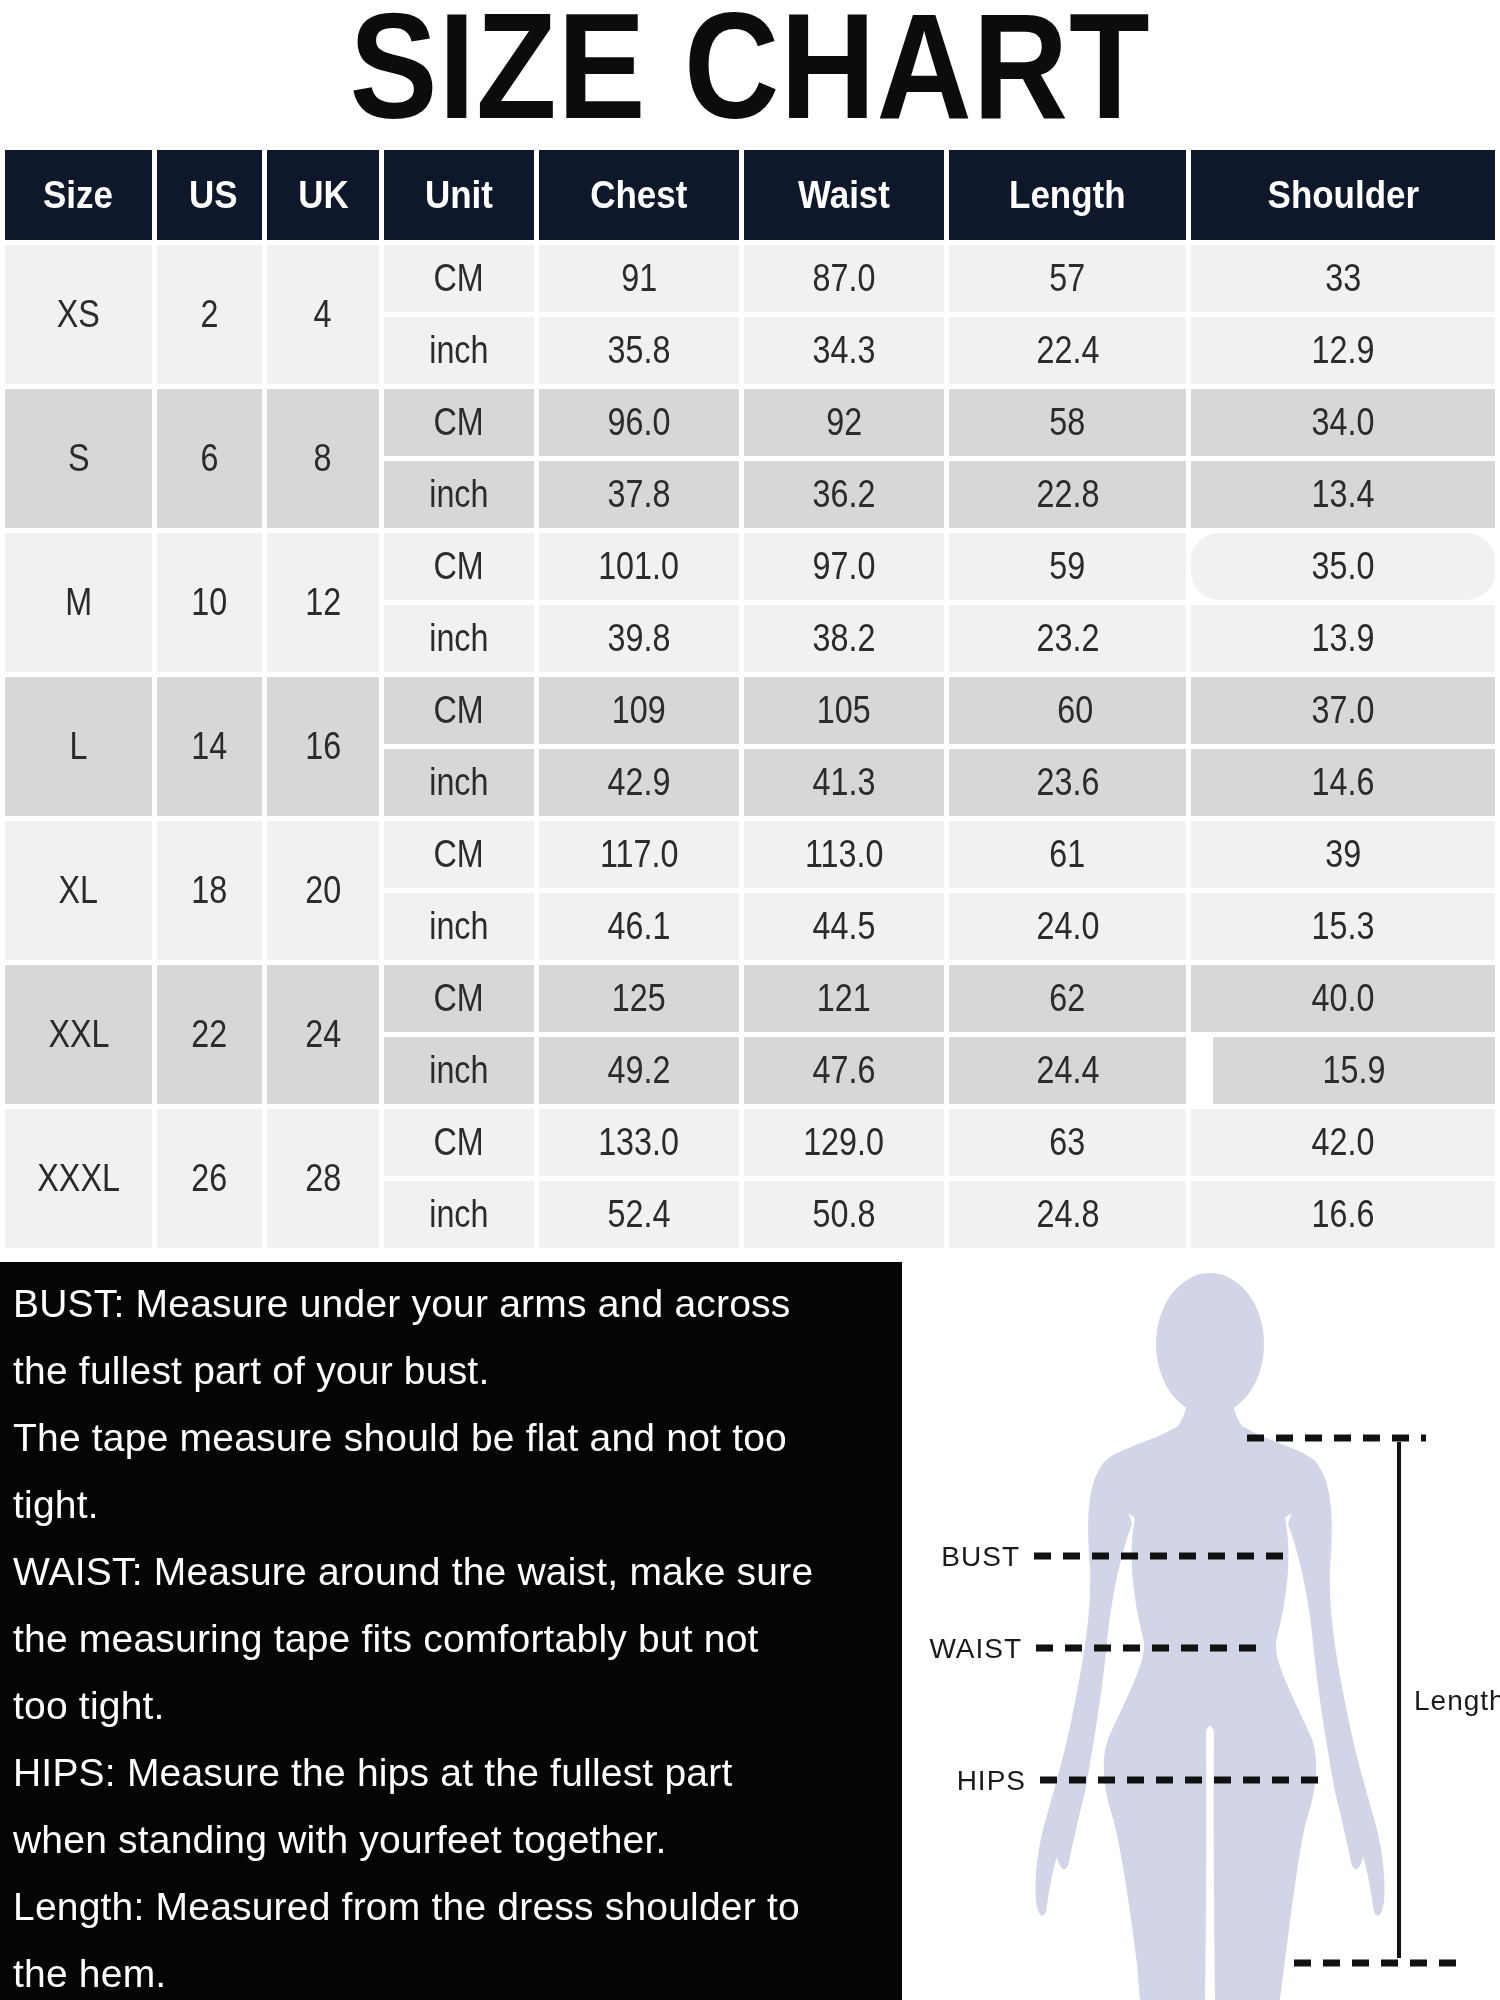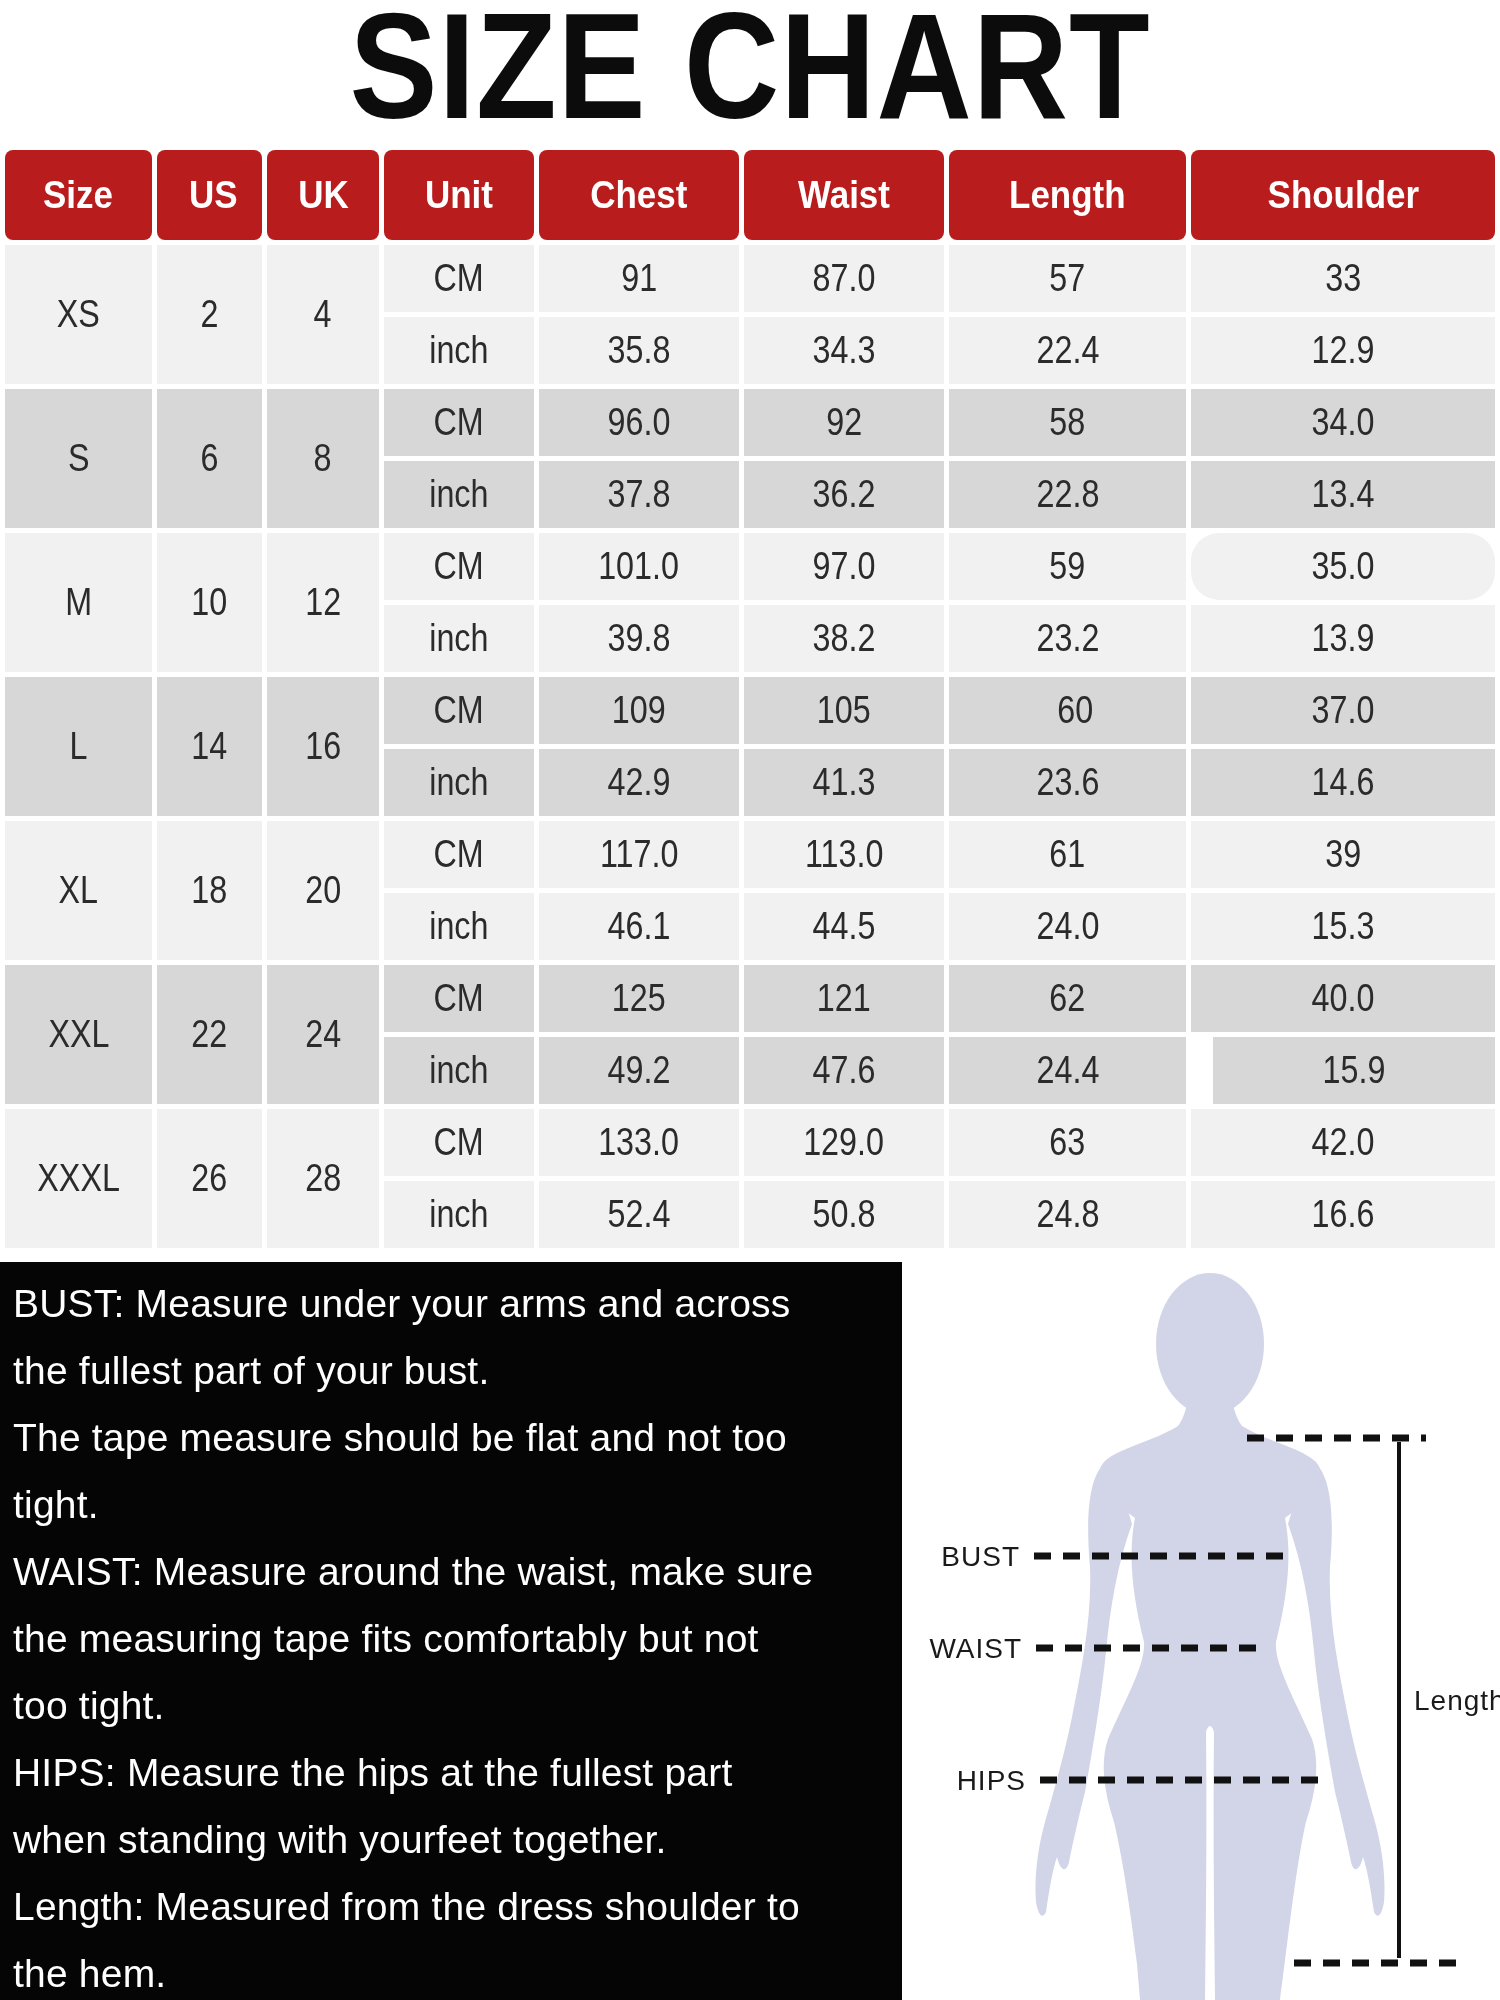--- a/index.html
+++ b/index.html
@@ -11,21 +11,21 @@
          display:flex;align-items:center;justify-content:center;
          font-size:150px;font-weight:700;color:#0c0c0c;letter-spacing:1px;
          transform:scaleX(0.88);white-space:nowrap;}
 
   
   .size-table{position:absolute;left:5px;top:150px;width:1455px;
               display:grid;
               grid-template-columns:147px 105px 112px 150px 200px 200px 237px 304px;
               grid-template-rows:90px repeat(14,67px);
               gap:5px;}
-  .hcell{background:#b91c1c;color:#fff;display:flex;align-items:center;justify-content:center;border-radius:8px;}
+  .hcell{background:#0f172a;color:#fff;display:flex;align-items:center;justify-content:center;}
   .hcell span{font-size:38px;font-weight:700;transform:scaleX(0.92);white-space:nowrap;}
   .cell{display:flex;align-items:center;justify-content:center;color:#2b2b2b;}
   .cell span{font-size:38px;font-weight:400;transform:scaleX(0.85);letter-spacing:0px;white-space:nowrap;}
   .shade-light{background:#f2f1f1;}
   .shade-dark{background:#d8d7d7;}
 
   
   .instructions{position:absolute;left:0;top:1262px;width:902px;height:738px;
                 background:#050505;color:#fff;box-sizing:border-box;
                 padding:8px 0 0 13px;}

